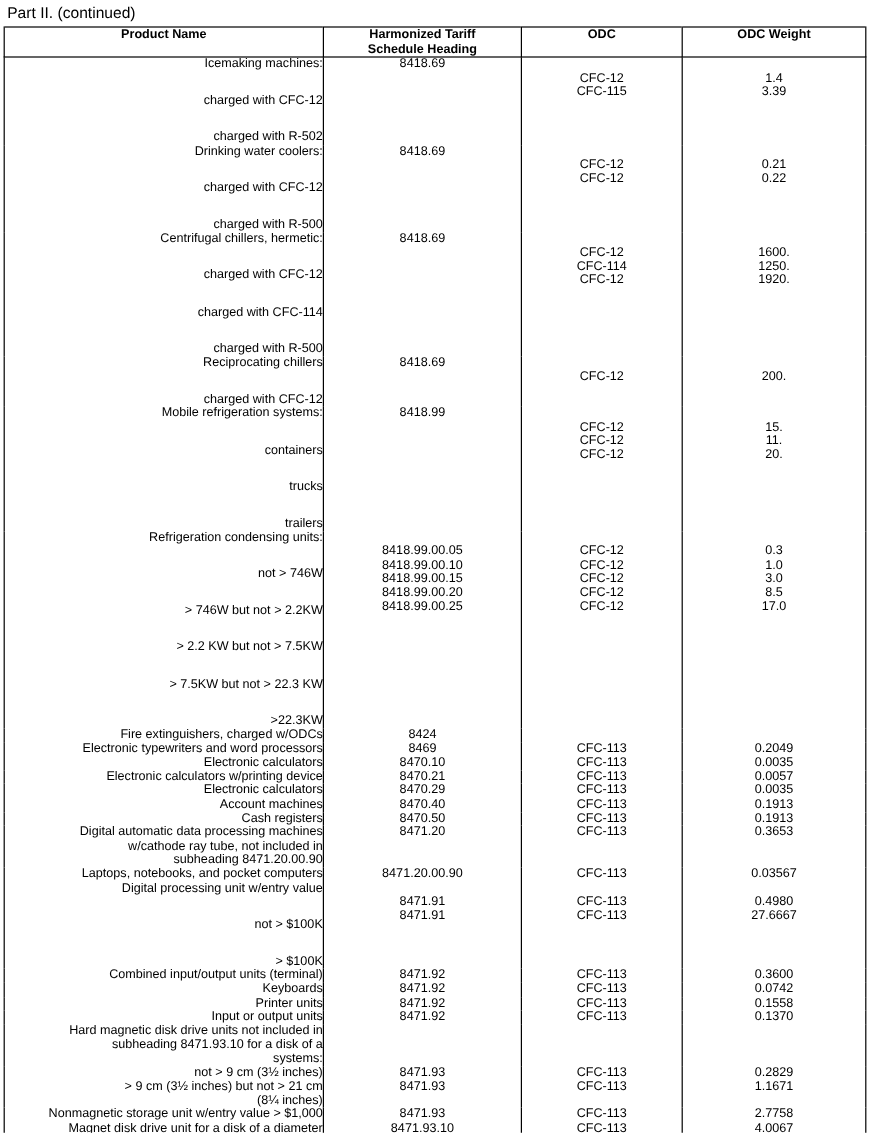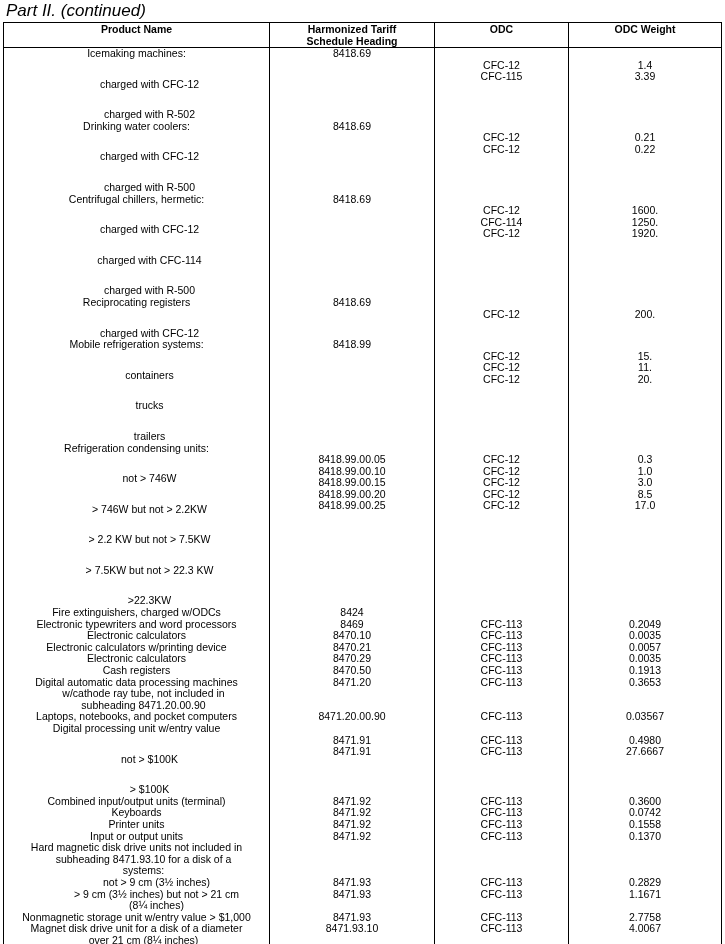--- a/index.html
+++ b/index.html
@@ -16,24 +16,23 @@
     overflow: hidden;
   }
   .page {
     width: 725px;
     height: 944px;
     position: relative;
     box-sizing: border-box;
     padding: 4px 3px 0 3px;
   }
   .part-label {
-    font-size: 17px;
+    font-size: 13px;
     margin: 0 0 5px 3px;
     line-height: 13px;
-    font-style: italic;
   }
   table.main {
     border-collapse: collapse;
     width: 718px;
     table-layout: fixed;
     border: 1px solid #000;
   }
   table.main th, table.main td {
     border-left: 1px solid #000;
     border-right: 1px solid #000;
@@ -58,21 +57,21 @@
   col.c2 { width: 165px; }
   col.c3 { width: 134px; }
   col.c4 { width: 153px; }
 
   tbody td {
     font-size: 10.5px;
     line-height: 11.6px;
     padding: 5px 4px 4px 4px;
   }
   td.name {
-    text-align: center;
+    text-align: right;
     padding-left: 8px;
   }
   td.hts, td.odc, td.wt {
     text-align: center;
   }
   .ind1 { padding-left: 26px; display: block; margin-top: 19px; }
   .ind2 { padding-left: 14px; display: block; }
   .ind3 { padding-left: 40px; display: block; }
   .lines > span { display: block; }
   .blank { display: block; height: 11.6px; }
@@ -162,21 +161,21 @@
           </td>
           <td class="wt lines">
             <span class="blank">&nbsp;</span>
             <span class="nowrap">1600.</span>
             <span class="nowrap">1250.</span>
             <span class="nowrap">1920.</span>
           </td>
         </tr>
         <tr>
           <td class="name lines">
-            <span>Reciprocating registers</span>
+            <span>Reciprocating chillers</span>
             <span class="ind1">charged with CFC-12</span>
           </td>
           <td class="hts lines">
             <span class="nowrap">8418.69</span>
           </td>
           <td class="odc lines">
             <span class="blank">&nbsp;</span>
             <span class="nowrap">CFC-12</span>
           </td>
           <td class="wt lines">
@@ -306,20 +305,34 @@
           </td>
           <td class="odc lines">
             <span class="nowrap">CFC-113</span>
           </td>
           <td class="wt lines">
             <span class="nowrap">0.0035</span>
           </td>
         </tr>
         <tr>
           <td class="name lines">
+            <span>Account machines</span>
+          </td>
+          <td class="hts lines">
+            <span class="nowrap">8470.40</span>
+          </td>
+          <td class="odc lines">
+            <span class="nowrap">CFC-113</span>
+          </td>
+          <td class="wt lines">
+            <span class="nowrap">0.1913</span>
+          </td>
+        </tr>
+        <tr>
+          <td class="name lines">
             <span>Cash registers</span>
           </td>
           <td class="hts lines">
             <span class="nowrap">8470.50</span>
           </td>
           <td class="odc lines">
             <span class="nowrap">CFC-113</span>
           </td>
           <td class="wt lines">
             <span class="nowrap">0.1913</span>

